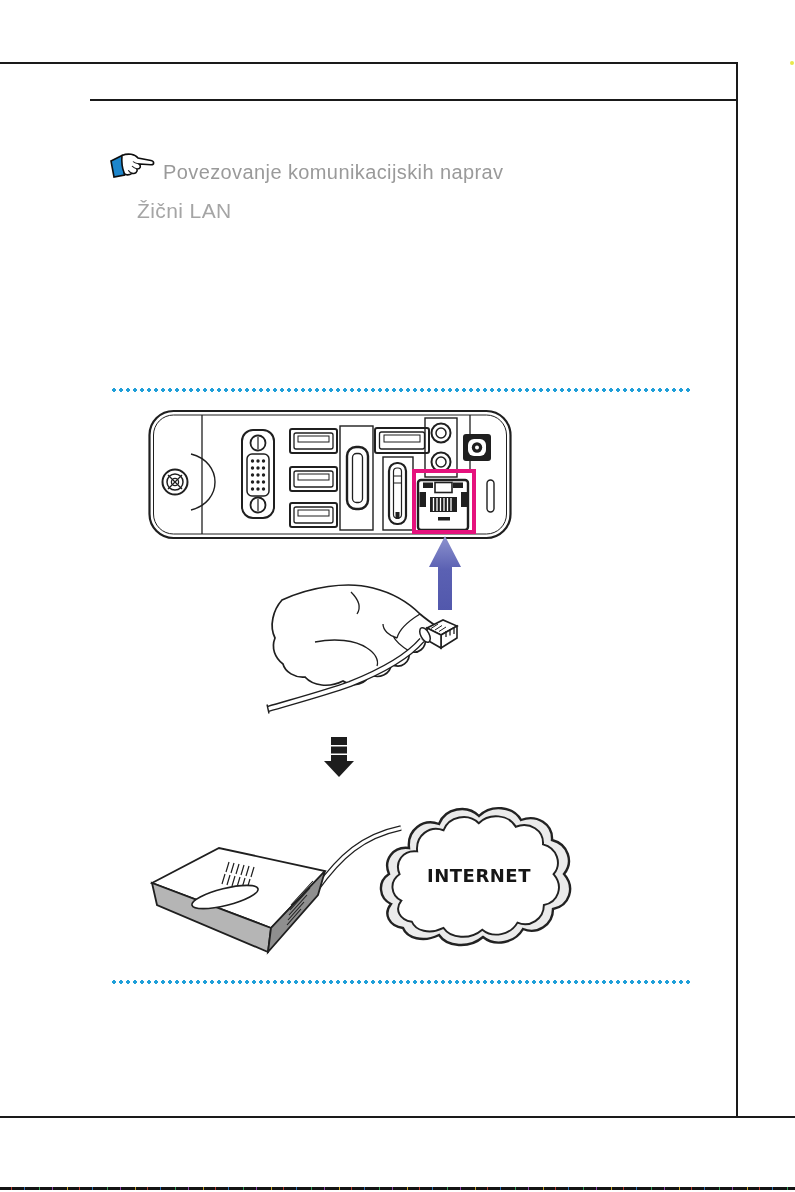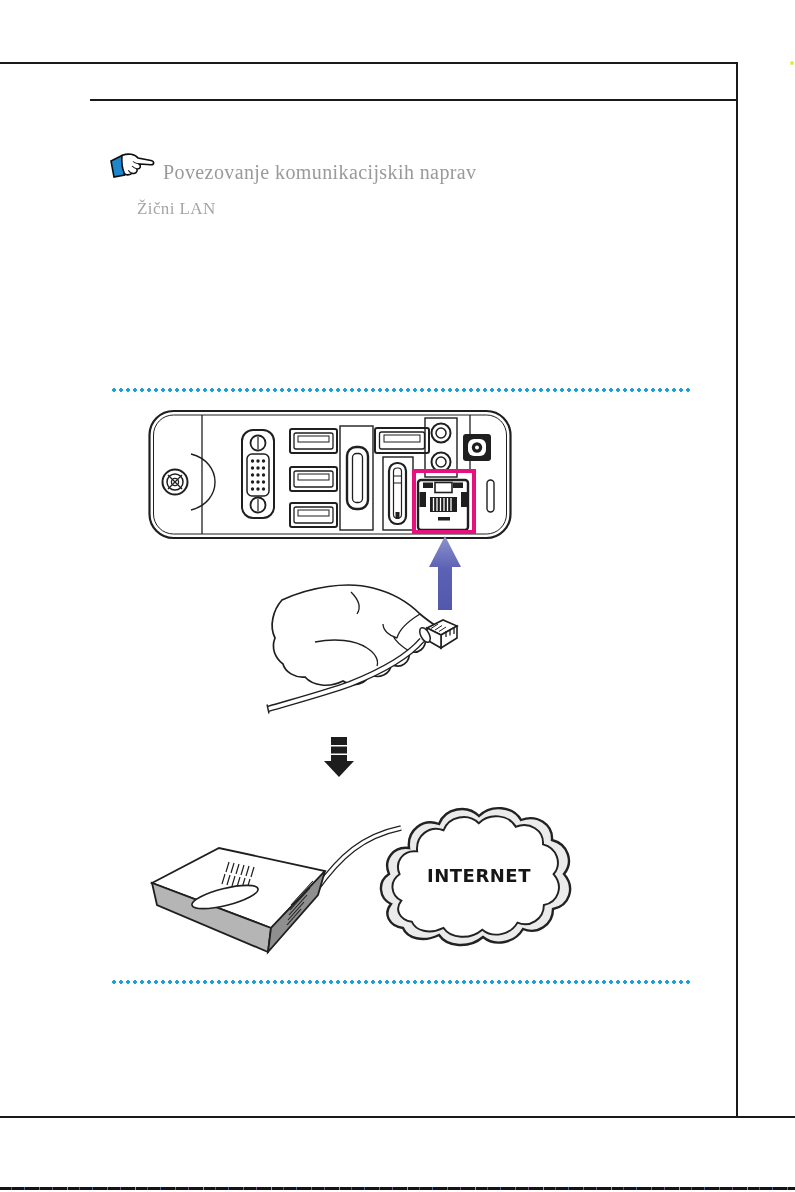--- a/index.html
+++ b/index.html
@@ -2,23 +2,23 @@
 <html><head>
 <meta charset="utf-8">
 <style>
   html,body{margin:0;padding:0;background:#fff;}
   .page{position:relative;width:795px;height:1192px;background:#ffffff;overflow:hidden;
         font-family:"Liberation Sans",sans-serif;}
   .frame-line{position:absolute;background:#1a1a1a;}
   .dotted-sep{position:absolute;left:111px;width:581px;height:6px;
       background-image:radial-gradient(circle at 3px 3px,#1f9fd9 0 1.7px,rgba(0,0,0,0) 1.9px);
       background-size:7px 6px;background-repeat:repeat-x;}
-  .title{position:absolute;color:#9a9a9a;letter-spacing:.4px;white-space:nowrap;font-family:Liberation Serif, serif;}
+  .title{position:absolute;color:#9a9a9a;letter-spacing:.4px;white-space:nowrap;}
   .h1{left:163px;top:161px;font-size:20px;}
-  .h2{left:137px;top:199px;font-size:17px;color:#a5a5a5;}
+  .h2{left:137px;top:199px;font-size:21px;color:#a5a5a5;}
   .scan-dot{position:absolute;left:790px;top:61px;width:4px;height:4px;border-radius:50%;background:#e8e84a;}
   .noise{position:absolute;left:0;top:1187px;width:795px;height:3px;
       background-image:repeating-linear-gradient(90deg,
        #141414 0 11px,#b93a2c 11px 12px,#141414 12px 24px,#2a6fb8 24px 25px,
        #141414 25px 39px,#2f9e54 39px 40px,#141414 40px 52px,#8e44ad 52px 53px,
        #141414 53px 67px,#c9a227 67px 68px);}
   svg{position:absolute;overflow:visible;}
   .ln{fill:none;stroke:#1f1f1f;}
   .fw{fill:#ffffff;stroke:#1f1f1f;}
   .fb{fill:#1f1f1f;stroke:none;}

